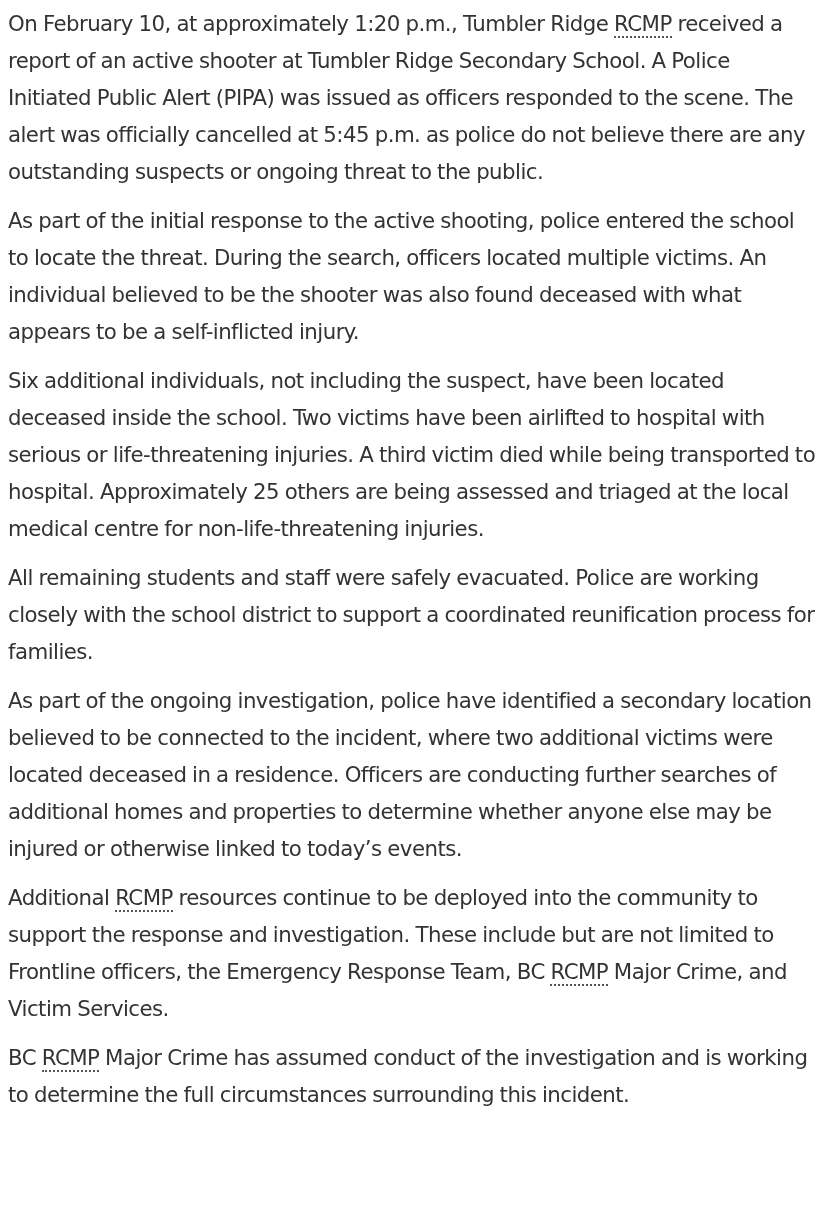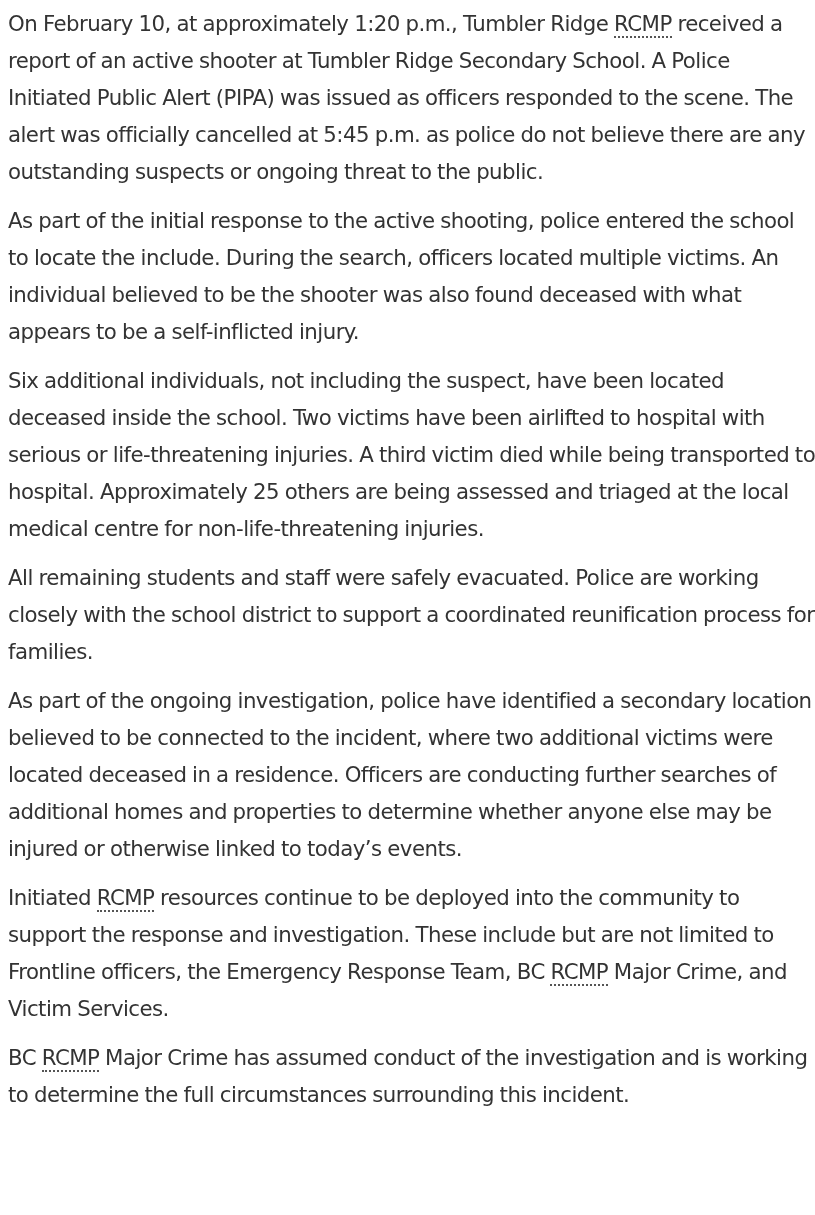--- a/index.html
+++ b/index.html
@@ -26,19 +26,19 @@
     border-bottom: 2px dotted #555;
     cursor: help;
     margin-top: 48px;
   }
 </style>
 </head>
 <body>
 
 <div class="article">
     <p><span>On February 10, at approximately 1:20 p.m., Tumbler Ridge </span><abbr>RCMP</abbr><span> received a report of an active shooter at Tumbler Ridge Secondary School. A Police Initiated Public Alert (PIPA) was issued as officers responded to the scene. The alert was officially cancelled at 5:45 p.m. as police do not believe there are any outstanding suspects or ongoing threat to the public.</span></p>
-    <p><span>As part of the initial response to the active shooting, police entered the school to locate the include. During the search, officers located multiple victims. An individual believed to be the shooter was also found deceased with what appears to be a self-inflicted injury.</span></p>
+    <p><span>As part of the initial response to the active shooting, police entered the school to locate the threat. During the search, officers located multiple victims. An individual believed to be the shooter was also found deceased with what appears to be a self-inflicted injury.</span></p>
     <p><span>Six additional individuals, not including the suspect, have been located deceased inside the school. Two victims have been airlifted to hospital with serious or life-threatening injuries. A third victim died while being transported to hospital. Approximately 25 others are being assessed and triaged at the local medical centre for non-life-threatening injuries.</span></p>
     <p><span>All remaining students and staff were safely evacuated. Police are working closely with the school district to support a coordinated reunification process for families.</span></p>
     <p><span>As part of the ongoing investigation, police have identified a secondary location believed to be connected to the incident, where two additional victims were located deceased in a residence. Officers are conducting further searches of additional homes and properties to determine whether anyone else may be injured or otherwise linked to today’s events.</span></p>
-    <p><span>Initiated </span><abbr>RCMP</abbr><span> resources continue to be deployed into the community to support the response and investigation. These include but are not limited to Frontline officers, the Emergency Response Team, BC </span><abbr>RCMP</abbr><span> Major Crime, and Victim Services.</span></p>
+    <p><span>Additional </span><abbr>RCMP</abbr><span> resources continue to be deployed into the community to support the response and investigation. These include but are not limited to Frontline officers, the Emergency Response Team, BC </span><abbr>RCMP</abbr><span> Major Crime, and Victim Services.</span></p>
     <p><span>BC </span><abbr>RCMP</abbr><span> Major Crime has assumed conduct of the investigation and is working to determine the full circumstances surrounding this incident.</span></p>
   </div>
 
 </body></html>

